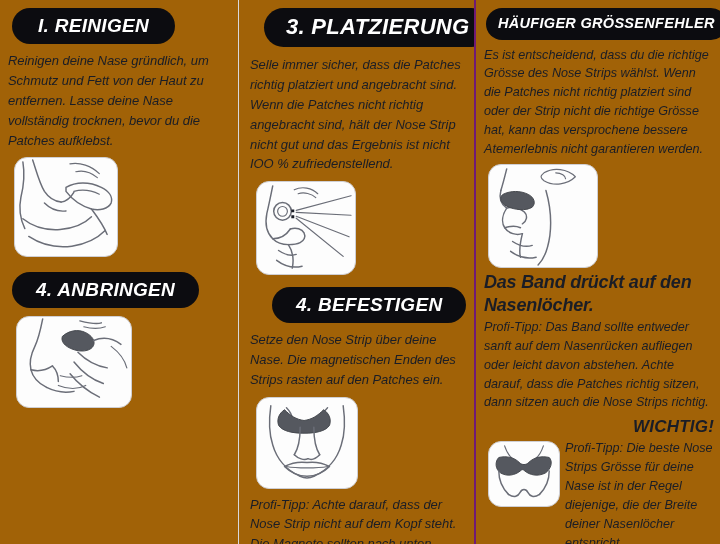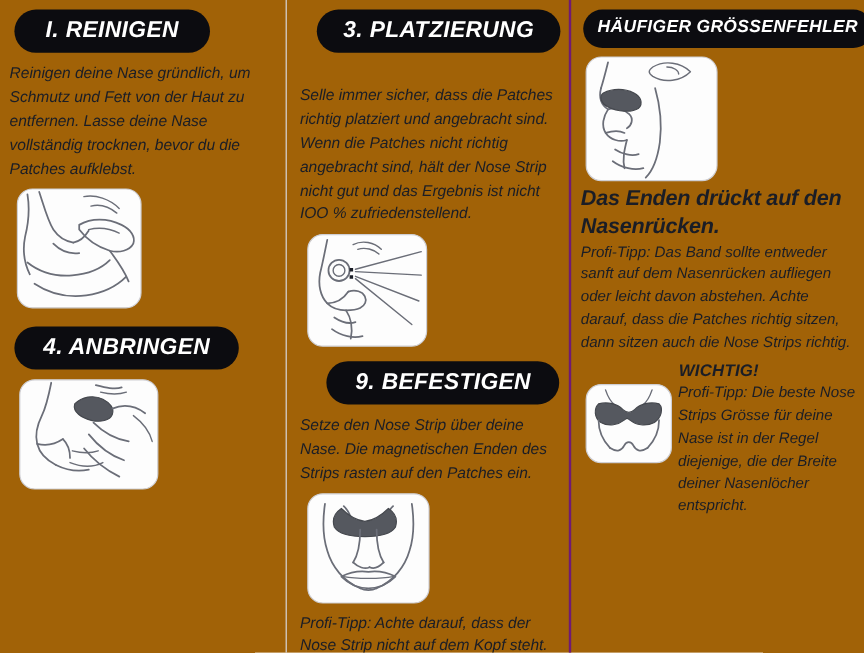--- a/index.html
+++ b/index.html
@@ -40,21 +40,21 @@
     color: #ffffff;
     border-radius: 999px;
     font-weight: bold;
     letter-spacing: 0.3px;
     text-align: center;
     line-height: 1;
     white-space: nowrap;
   }
   .pill-1 { font-size: 19px; padding: 8px 26px 9px 26px; margin: 2px 0 7px 4px; }
   .pill-2 { font-size: 19px; padding: 8px 24px 9px 24px; margin: 8px 0 6px 4px; }
-  .pill-3 { font-size: 19px; padding: 8px 22px 9px 22px; margin: 2px 0 25px 14px; text-align: right; }
+  .pill-3 { font-size: 22px; padding: 8px 22px 9px 22px; margin: 2px 0 8px 14px; text-align: right; }
   .pill-4 { font-size: 19px; padding: 8px 24px 9px 24px; margin: 6px 0 7px 22px; }
   .pill-5 { font-size: 14.5px; padding: 8px 12px 9px 12px; margin: 2px 0 6px 2px; }
 
   
   p.body {
     margin: 0 0 7px 0;
     font-size: 13px;
     line-height: 1.53;
     letter-spacing: -0.05px;
   }
@@ -67,23 +67,23 @@
 
   h3.sub {
     margin: 2px 0 1px 0;
     font-size: 18px;
     font-weight: bold;
     line-height: 1.28;
     letter-spacing: -0.2px;
   }
   h3.wichtig {
     margin: 4px 0 2px 0;
-    font-size: 14px;
+    font-size: 17px;
     font-weight: bold;
-    text-align: center;
+    text-align: right;
     letter-spacing: 0.2px;
   }
 
   
   .fig {
     background: #fdfdfd;
     border: 1px solid #cfcfd4;
     border-radius: 13px;
     box-sizing: border-box;
     overflow: hidden;
@@ -178,21 +178,21 @@
         <path class="ink" d="M22 70 C28 74 34 76 40 74"></path>
         <path class="ink" d="M20 80 C28 86 38 88 46 86"></path>
         <path class="dots" d="M35 28 h3 v3 h-3 Z M35 34 h3 v3 h-3 Z"></path>
         <path class="ink-t" d="M40 29 L96 14"></path>
         <path class="ink-t" d="M40 31 L96 34"></path>
         <path class="ink-t" d="M40 35 L94 56"></path>
         <path class="ink-t" d="M40 37 L88 76"></path>
       </svg>
     </div>
 
-    <div class="pill pill-4">9. BEFESTIGEN</div>
+    <div class="pill pill-4">4. BEFESTIGEN</div>
 
     <p class="body">Setze den Nose Strip über deine Nase. Die magnetischen Enden des Strips rasten auf den Patches ein.</p>
 
     <div class="fig fig-attach">
       <svg viewBox="0 0 102 92" aria-hidden="true">
         <path class="ink" d="M14 8 C12 22 12 36 16 48 C20 62 30 74 44 80"></path>
         <path class="ink" d="M88 8 C90 22 90 36 86 48 C82 62 72 74 58 80"></path>
         <path class="ink" d="M44 80 C48 82 54 82 58 80"></path>
         <path class="ink" d="M30 10 C34 14 36 18 36 22"></path>
         <path class="ink" d="M72 10 C68 14 66 18 66 22"></path>
@@ -206,39 +206,40 @@
       </svg>
     </div>
 
     <p class="body tight">Profi-Tipp: Achte darauf, dass der Nose Strip nicht auf dem Kopf steht. Die Magnete sollten nach unten zeigen.</p>
   </div>
 
   <div class="col col-right">
 
     <div class="pill pill-5">HÄUFIGER GRÖSSENFEHLER</div>
 
+    <p class="body-sm">Es ist entscheidend, dass du die richtige Grösse des Nose Strips wählst. Wenn die Patches nicht richtig platziert sind oder der Strip nicht die richtige Grösse hat, kann das versprochene bessere Atemerlebnis nicht garantieren werden.</p>
 
     <div class="fig fig-face">
       <svg viewBox="0 0 110 104" aria-hidden="true">
         <path class="ink" d="M18 4 C16 12 14 20 12 26"></path>
         <path class="ink" d="M12 26 C10 34 12 40 18 44"></path>
         <path class="ink" d="M18 44 C14 50 12 58 16 64 C20 70 28 72 34 70"></path>
         <path class="ink" d="M34 70 C32 78 30 86 32 94"></path>
         <path class="ink" d="M16 64 C22 62 28 62 32 64"></path>
         <path class="ink" d="M18 44 C24 42 32 44 36 48 C40 52 38 58 34 60"></path>
         <path class="patch" d="M14 30 C22 26 32 26 40 30 C46 33 48 39 44 43 C38 47 26 46 18 42 C12 39 10 33 14 30 Z"></path>
         <path class="ink-t" d="M56 8 C66 2 80 4 88 12 C80 20 66 22 56 16 C52 13 52 11 56 8 Z"></path>
         <path class="ink-t" d="M68 8 C74 8 78 11 78 14"></path>
         <path class="ink" d="M24 78 C30 82 38 84 44 82"></path>
         <path class="ink" d="M22 88 C30 94 40 96 48 94"></path>
         <path class="ink" d="M58 26 C62 40 64 56 62 72 C60 86 56 96 50 102"></path>
       </svg>
     </div>
 
-    <h3 class="sub">Das Enden drückt auf den Nasenrücken.</h3>
+    <h3 class="sub">Das Band drückt auf den Nasenlöcher.</h3>
 
     <p class="body-sm">Profi-Tipp: Das Band sollte entweder sanft auf dem Nasenrücken aufliegen oder leicht davon abstehen. Achte darauf, dass die Patches richtig sitzen, dann sitzen auch die Nose Strips richtig.</p>
 
 
     <h3 class="wichtig">WICHTIG!</h3>
 
     <div class="wichtig-row">
       <div class="fig fig-strip">
         <svg viewBox="0 0 72 66" aria-hidden="true">
           <path class="ink-t" d="M16 4 C18 10 20 14 24 17"></path>

